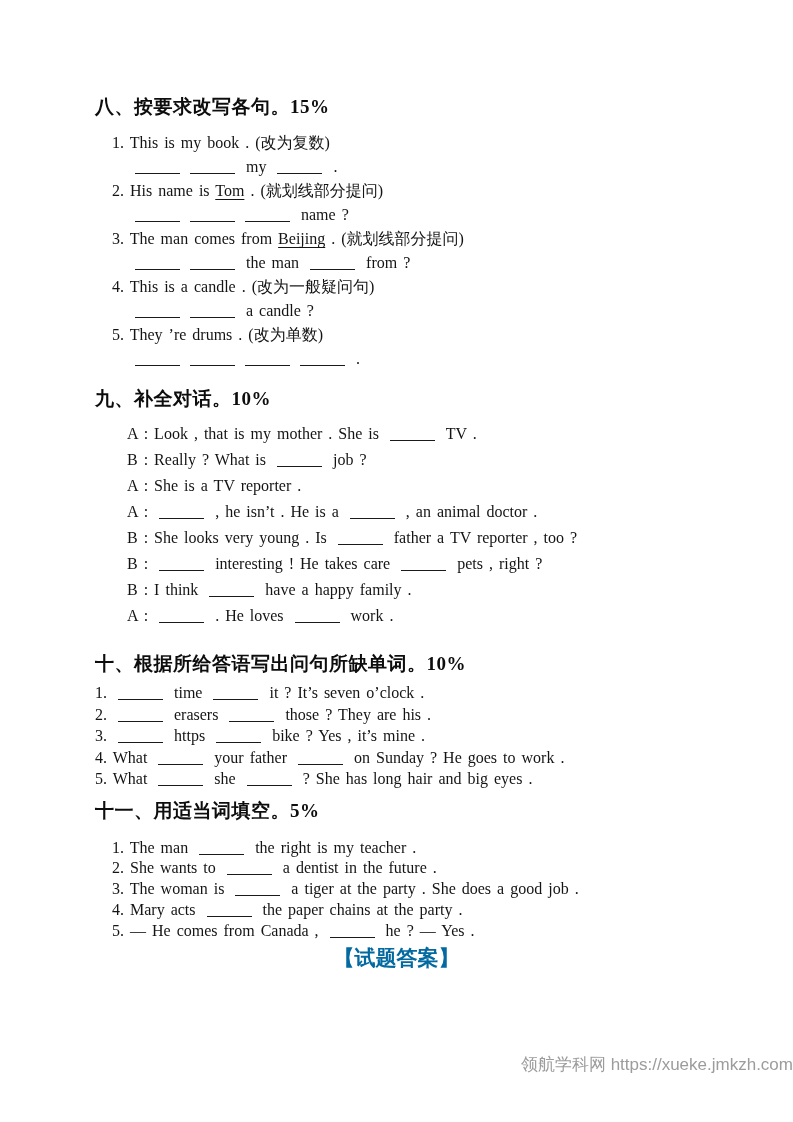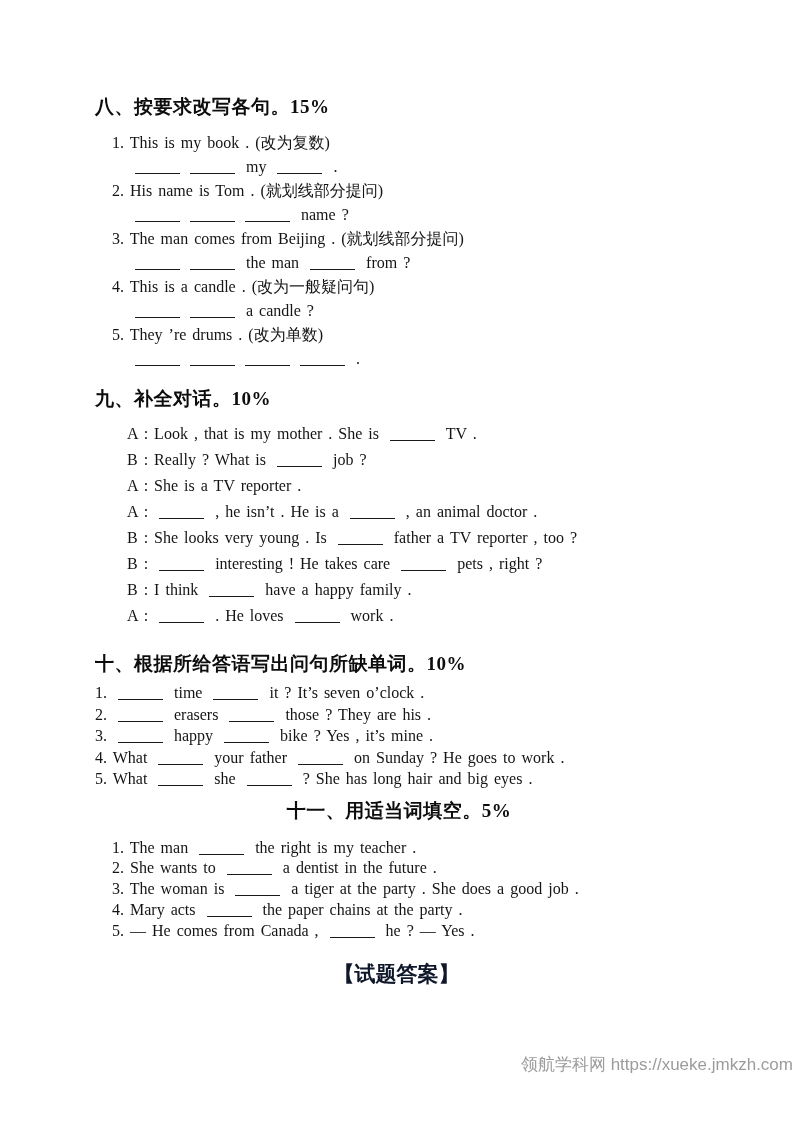--- a/index.html
+++ b/index.html
@@ -23,21 +23,21 @@
     line-height:24px;
     color:#0d0d0d;
     letter-spacing:0.5px;
   }
   .sec.s8 .sec-h { margin:0 0 12px 0; }
   .sec.s9 { margin-top:16px; }
   .sec.s9 .sec-h { margin:0 0 10px 0; }
   .sec.s10 { margin-top:23px; }
   .sec.s10 .sec-h { margin:0 0 6px 0; }
   .sec.s11 { margin-top:9px; }
-  .sec.s11 .sec-h { margin:0 0 15px 0;text-align:center; }
+  .sec.s11 .sec-h { margin:0 0 15px 0; }
 
   .line {
     font-size:16px;
     white-space:pre-wrap;
     word-spacing:2px;
   }
   .sec.s8 .line { height:24px; line-height:24px; }
   .sec.s8 .line.q { margin-left:17px; }
   .sec.s8 .line.a { margin-left:35px; }
   .sec.s9 .line { height:26px; line-height:26px; margin-left:32px; }
@@ -45,30 +45,31 @@
   .sec.s11 .line { height:20.8px; line-height:20.8px; margin-left:17px; }
 
   .blank {
     display:inline-block;
     width:45px; height:13px;
     border-bottom:1.4px solid #1a1a1a;
     margin:0 5px;
     position:relative; top:2px;
   }
   .uword {
+    text-decoration:underline;
     text-underline-offset:3px;
   }
   .answer-title {
-    margin-top:20px;
+    margin-top:4px;
     text-align:center;
     font-family:"Liberation Sans","DejaVu Sans",sans-serif;
     font-weight:700;
     font-size:21px;
     line-height:26px;
-    color:#0f172a;
+    color:#0369a1;
   }
   .watermark {
     position:absolute;
     left:0; right:0; top:1053px;
     text-align:right;
     font-family:"Liberation Sans","DejaVu Sans",sans-serif;
     font-size:17px;
     line-height:24px;
     color:#9c9c9c;
   }
@@ -100,21 +101,21 @@
         <div class="line d"><span class="txt">A : </span><span class="blank"></span><span class="txt"> , he isn’t . He is a </span><span class="blank"></span><span class="txt"> , an animal doctor .</span></div>
         <div class="line d"><span class="txt">B : She looks very young . Is </span><span class="blank"></span><span class="txt"> father a TV reporter , too ?</span></div>
         <div class="line d"><span class="txt">B : </span><span class="blank"></span><span class="txt"> interesting ! He takes care </span><span class="blank"></span><span class="txt"> pets , right ?</span></div>
         <div class="line d"><span class="txt">B : I think </span><span class="blank"></span><span class="txt"> have a happy family .</span></div>
         <div class="line d"><span class="txt">A : </span><span class="blank"></span><span class="txt"> . He loves </span><span class="blank"></span><span class="txt"> work .</span></div>
       </section>
       <section class="sec s10">
         <h2 class="sec-h">十、根据所给答语写出问句所缺单词。10%</h2>
         <div class="line n"><span class="txt">1. </span><span class="blank"></span><span class="txt"> time </span><span class="blank"></span><span class="txt"> it ? It’s seven o’clock .</span></div>
         <div class="line n"><span class="txt">2. </span><span class="blank"></span><span class="txt"> erasers </span><span class="blank"></span><span class="txt"> those ? They are his .</span></div>
-        <div class="line n"><span class="txt">3. </span><span class="blank"></span><span class="txt"> happy </span><span class="blank"></span><span class="txt"> bike ? Yes , it’s mine .</span></div>
+        <div class="line n"><span class="txt">3. </span><span class="blank"></span><span class="txt"> https </span><span class="blank"></span><span class="txt"> bike ? Yes , it’s mine .</span></div>
         <div class="line n"><span class="txt">4. What </span><span class="blank"></span><span class="txt"> your father </span><span class="blank"></span><span class="txt"> on Sunday ? He goes to work .</span></div>
         <div class="line n"><span class="txt">5. What </span><span class="blank"></span><span class="txt"> she </span><span class="blank"></span><span class="txt"> ? She has long hair and big eyes .</span></div>
       </section>
       <section class="sec s11">
         <h2 class="sec-h">十一、用适当词填空。5%</h2>
         <div class="line n"><span class="txt">1. The man </span><span class="blank"></span><span class="txt"> the right is my teacher .</span></div>
         <div class="line n"><span class="txt">2. She wants to </span><span class="blank"></span><span class="txt"> a dentist in the future .</span></div>
         <div class="line n"><span class="txt">3. The woman is </span><span class="blank"></span><span class="txt"> a tiger at the party . She does a good job .</span></div>
         <div class="line n"><span class="txt">4. Mary acts </span><span class="blank"></span><span class="txt"> the paper chains at the party .</span></div>
         <div class="line n"><span class="txt">5. — He comes from Canada , </span><span class="blank"></span><span class="txt"> he ? — Yes .</span></div>

